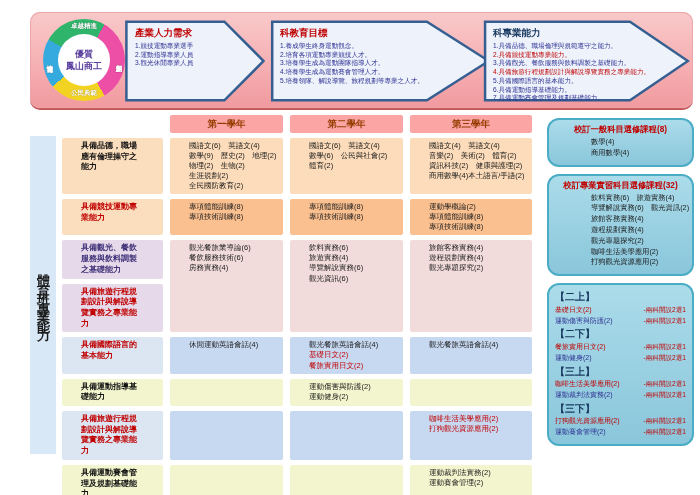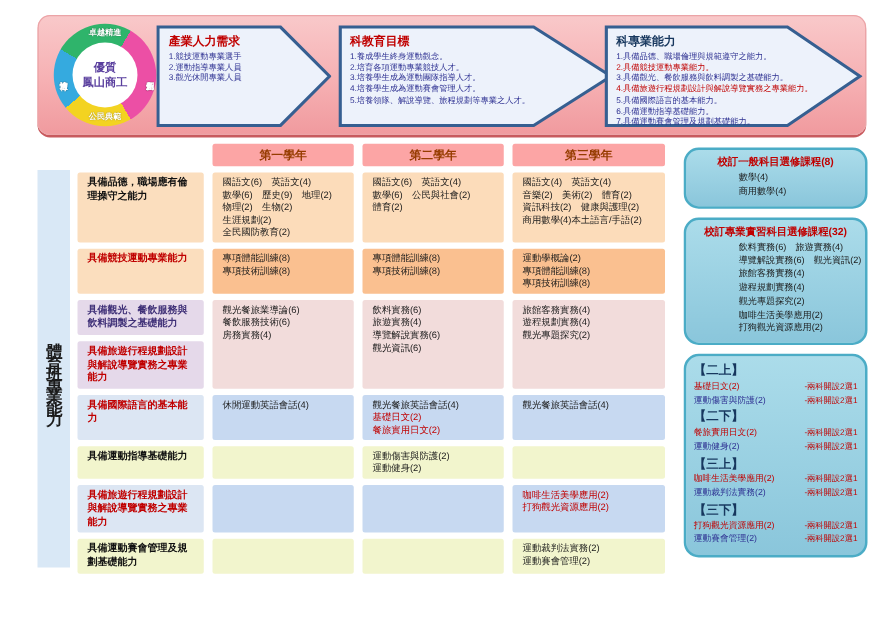--- a/index.html
+++ b/index.html
@@ -36,21 +36,21 @@
   
   .vbar{position:absolute;left:30px;top:136px;width:26px;height:318px;background:#D9E8F6;
         display:flex;align-items:center;justify-content:center;}
   .vtext{writing-mode:vertical-rl;font-size:13px;font-weight:bold;letter-spacing:9px;color:#1b1b1b;}
 
   
   .grid{position:absolute;left:62px;top:115px;display:grid;
         grid-template-columns:101px 113px 113px 122px;column-gap:7px;row-gap:5px;}
   .yhead{background:#fca5a5;color:#963C00;font-weight:bold;font-size:9.5px;text-align:center;
          padding:3px 0 2px;border-radius:2px;}
-  .cell{padding:3px 8px;font-size:7.5px;line-height:1.34;border-radius:2px;}
+  .cell{padding:3px 19px;font-size:7.5px;line-height:1.34;border-radius:2px;}
   .label{font-weight:bold;font-size:8px;}
   .course .line{white-space:nowrap;}
 
   .bg-peachL{background:#FBDEBE;} .bg-peachC{background:#FCDCBA;}
   .bg-orange{background:#FAC090;} .bg-lav{background:#E5D9EA;}
   .bg-pink{background:#F2DCDB;}  .bg-blueL{background:#DCE6F3;}
   .bg-blueC{background:#C7D9F1;} .bg-yelL{background:#F2F5CD;}
   .bg-yelC{background:#F2F5CD;}
 
   .t-k{color:#1a1a1a;} .t-black{color:#111;} .t-red{color:#C00000;}
@@ -137,21 +137,21 @@
     <span class="vtext">體育班專業能力</span>
   </div>
 
   <div class="grid" id="grid">
       <div class="yhead" style="grid-area: 1 / 2;">第一學年</div>
       <div class="yhead" style="grid-area: 1 / 3;">第二學年</div>
       <div class="yhead" style="grid-area: 1 / 4;">第三學年</div>
       <div class="cell label bg-peachL t-black" style="grid-area: 2 / 1;">具備品德，職場應有倫理操守之能力</div>
       <div class="cell course bg-peachC" style="grid-area: 2 / 2;">
         <div class="line t-k">國語文(6)　英語文(4)</div>
-        <div class="line t-k">數學(6)　歷史(9)　地理(2)</div>
+        <div class="line t-k">數學(9)　歷史(2)　地理(2)</div>
         <div class="line t-k">物理(2)　生物(2)</div>
         <div class="line t-k">生涯規劃(2)</div>
         <div class="line t-k">全民國防教育(2)</div>
       </div>
       <div class="cell course bg-peachC" style="grid-area: 2 / 3;">
         <div class="line t-k">國語文(6)　英語文(4)</div>
         <div class="line t-k">數學(6)　公民與社會(2)</div>
         <div class="line t-k">體育(2)</div>
       </div>
       <div class="cell course bg-peachC" style="grid-area: 2 / 4;">

